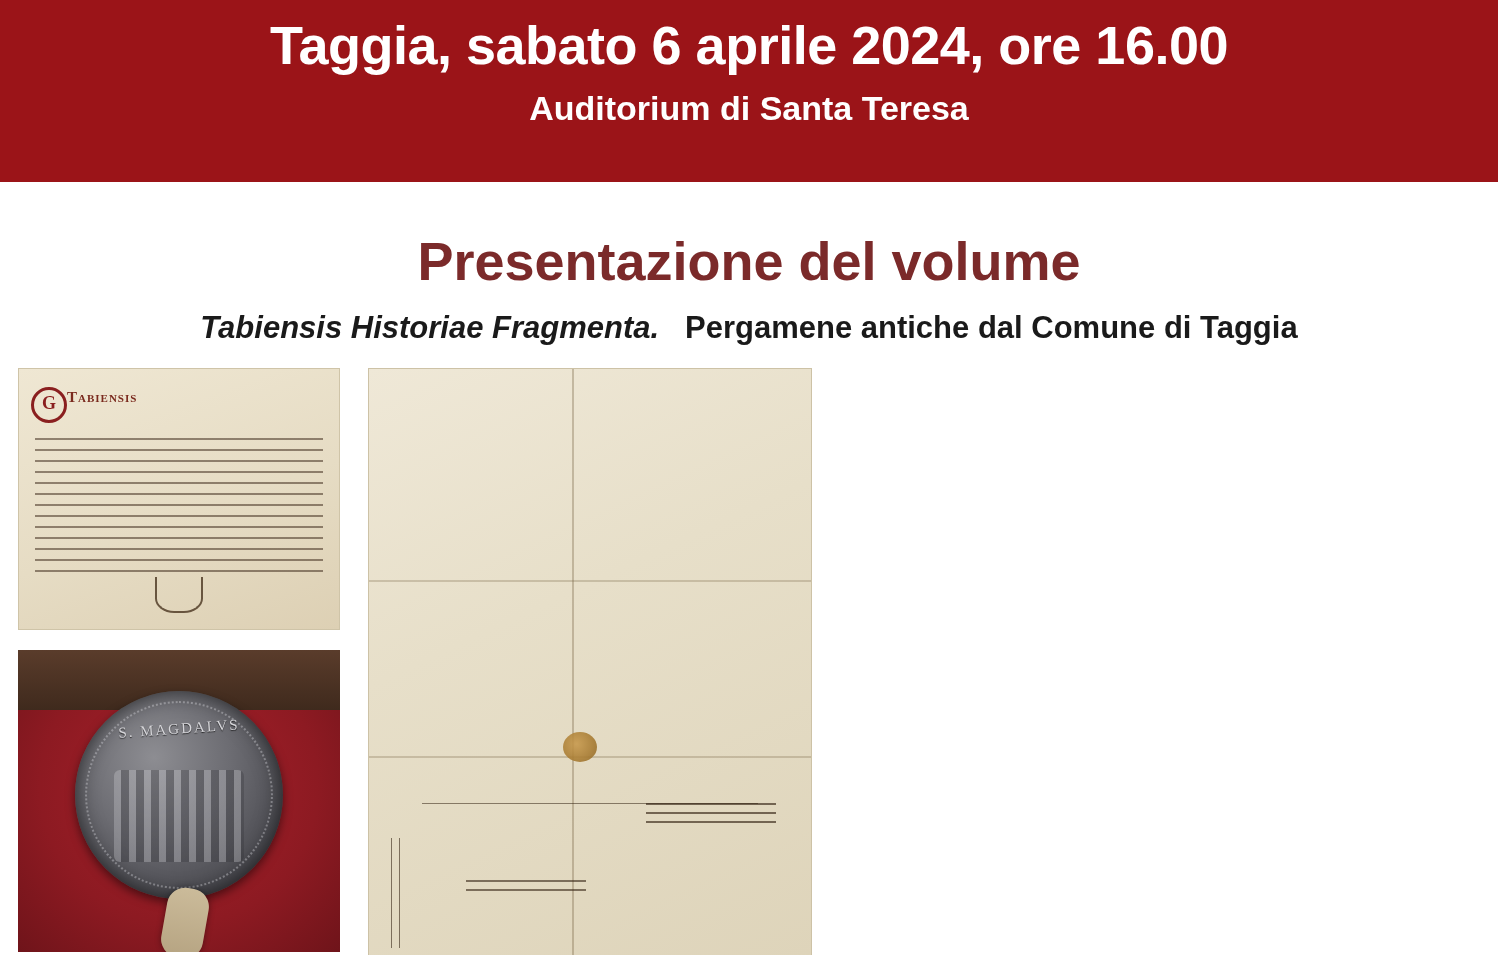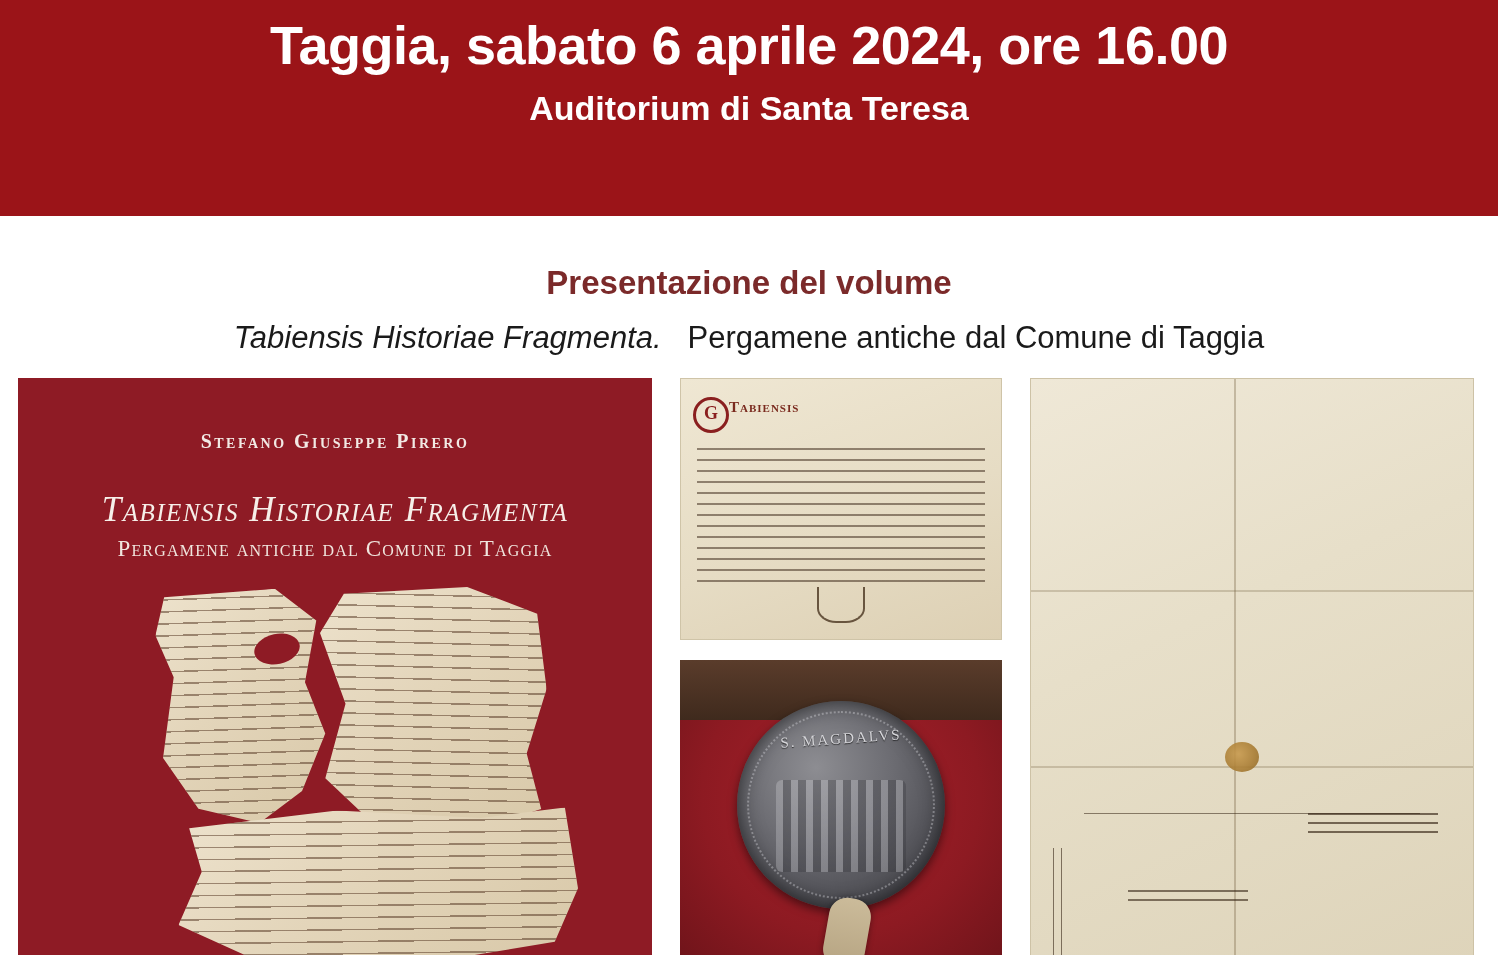--- a/index.html
+++ b/index.html
@@ -15,50 +15,50 @@
     color: #231f20;
   }
 
   
   .banner {
     background: #9b1418;
     color: #ffffff;
     text-align: center;
     padding: 14px 10px 18px 10px;
     box-sizing: border-box;
-    height: 216px;
+    height: 182px;
   }
   .banner-line1 {
     font-size: 54px;
     font-weight: bold;
     line-height: 1.15;
     letter-spacing: -0.5px;
   }
   .banner-line2 {
     font-size: 34px;
     font-weight: bold;
     line-height: 1.2;
     margin-top: 12px;
   }
 
   
   .titles {
     text-align: center;
     padding-top: 48px;
   }
   .title-main {
-    font-size: 33px;
+    font-size: 54px;
     font-weight: bold;
     color: #7b2a2a;
     letter-spacing: 0px;
   }
   .title-sub {
     margin-top: 18px;
     font-size: 31px;
-    font-weight: normal;
+    font-weight: bold;
     color: #1a1a1a;
     padding: 0 18px;
     white-space: nowrap;
   }
   .title-sub .italic {
     font-style: italic;
   }
 
   
   .gallery {
@@ -372,31 +372,20 @@
   <div class="title-main">Presentazione del volume</div>
   <div class="title-sub">
     <span class="italic">Tabiensis Historiae Fragmenta.</span>
     &nbsp;
     <span>Pergamene antiche dal Comune di Taggia</span>
   </div>
 </div>
 
 <div class="gallery">
 
-  <div class="col-left">
-    <div class="book-cover">
-      <div class="cover-author">Stefano Giuseppe Pirero</div>
-      <div class="cover-title">Tabiensis Historiae Fragmenta</div>
-      <div class="cover-subtitle">Pergamene antiche dal Comune di Taggia</div>
-      <div class="parchment p1"></div>
-      <div class="parchment p2"></div>
-      <div class="parchment p3"></div>
-      <div class="hole"></div>
-    </div>
-  </div>
 
   <div class="col-mid">
     <div class="photo charter">
       <div class="initial">G</div>
       <div class="heading">Tabiensis</div>
       <div class="ink-lines"></div>
       <div class="notary"></div>
     </div>
 
     <div class="seal-photo">

